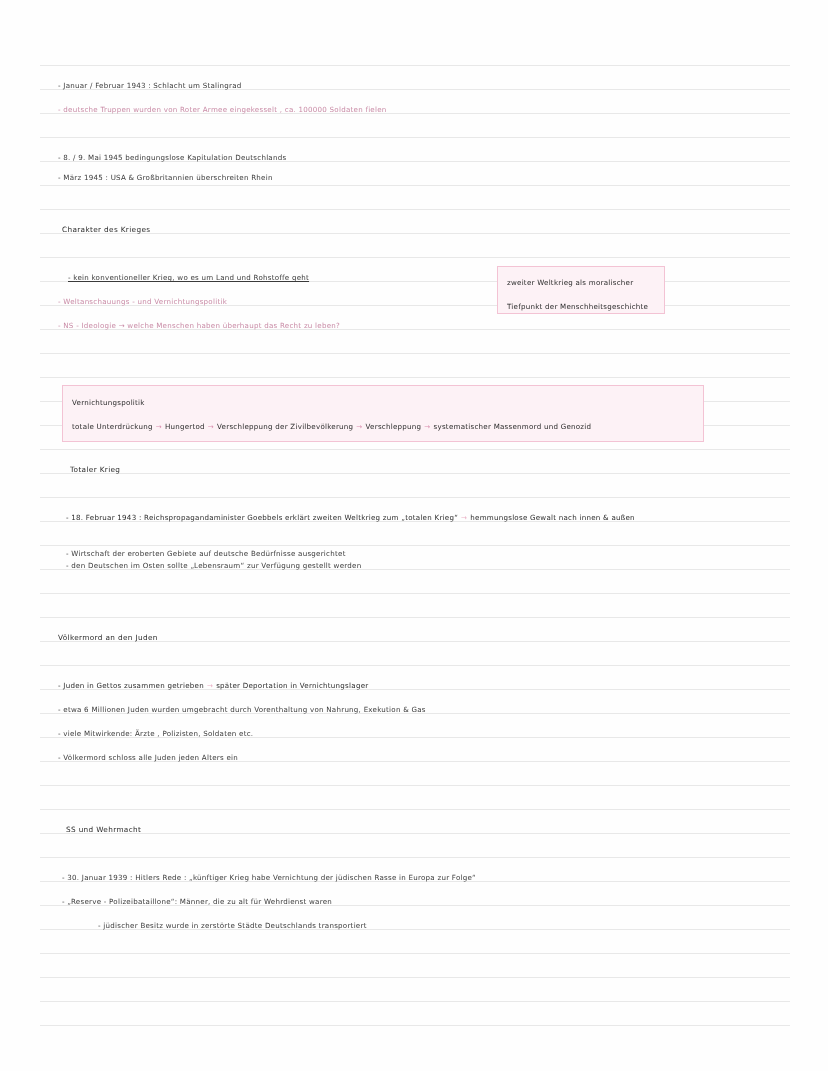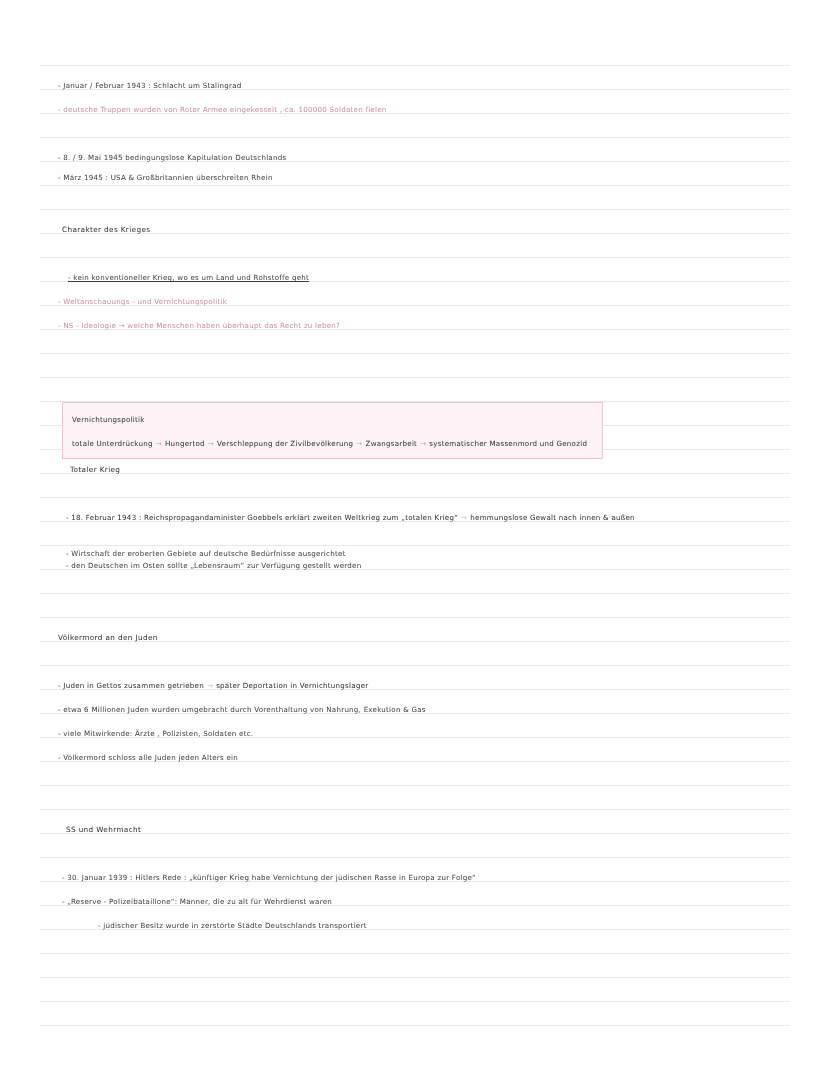--- a/index.html
+++ b/index.html
@@ -91,25 +91,29 @@
       <div class="rule" style="top: 857px;"></div>
       <div class="rule" style="top: 881px;"></div>
       <div class="rule" style="top: 905px;"></div>
       <div class="rule" style="top: 929px;"></div>
       <div class="rule" style="top: 953px;"></div>
       <div class="rule" style="top: 977px;"></div>
       <div class="rule" style="top: 1001px;"></div>
       <div class="rule" style="top: 1025px;"></div>
     </div>
 
+  <div class="pinkbox" style="left:497px; top:266px; width:168px; height:48px;">
+    <div class="line" style="left:9px; top:12px;">zweiter Weltkrieg als moralischer</div>
+    <div class="line" style="left:9px; top:36px;">Tiefpunkt der Menschheitsgeschichte</div>
+  </div>
 
-  <div class="pinkbox" style="left:62px; top:385px; width:541px; height:57px;margin-top:17px;">
+  <div class="pinkbox" style="left:62px; top:385px; width:642px; height:57px;">
     <div class="line" style="left:9px; top:13px;">Vernichtungspolitik</div>
     <div class="line" style="left:9px; top:37px;">
-      <span>totale Unterdrückung</span><span class="arrow dark">→</span><span>Hungertod</span><span class="arrow dark">→</span><span>Verschleppung der Zivilbevölkerung</span><span class="arrow dark">→</span><span>Zwangsarbeit</span><span class="arrow dark">→</span><span>systematischer Massenmord und Genozid</span>
+      <span>totale Unterdrückung</span><span class="arrow dark">→</span><span>Hungertod</span><span class="arrow dark">→</span><span>Verschleppung der Zivilbevölkerung</span><span class="arrow dark">→</span><span>Verschleppung</span><span class="arrow dark">→</span><span>systematischer Massenmord und Genozid</span>
     </div>
   </div>
 
   <div id="content">
 
     <div class="line bullet" style="left:58px; top:82px;">- Januar / Februar 1943 : Schlacht um Stalingrad</div>
     <div class="line bullet faint" style="left:58px; top:106px;">- deutsche Truppen wurden von Roter Armee eingekesselt , ca. 100000 Soldaten fielen</div>
     <div class="line bullet" style="left:58px; top:130px;margin-top:44px;">- März 1945 : USA &amp; Großbritannien überschreiten Rhein</div>
     <div class="line bullet" style="left:58px; top:154px;">- 8. / 9. Mai 1945 bedingungslose Kapitulation Deutschlands</div>
 

